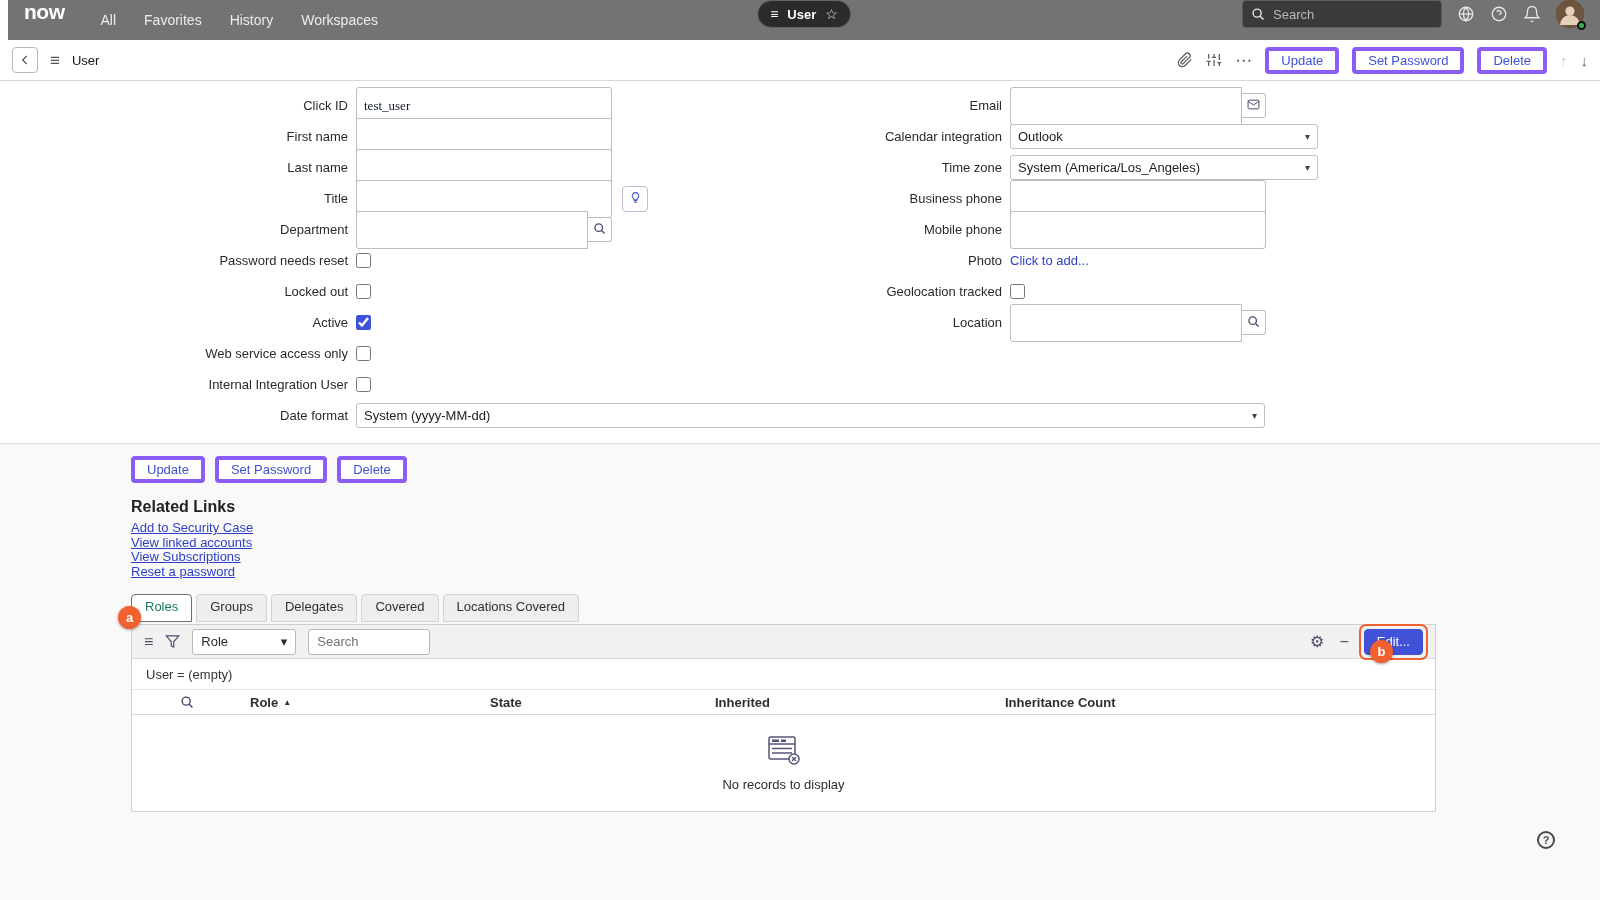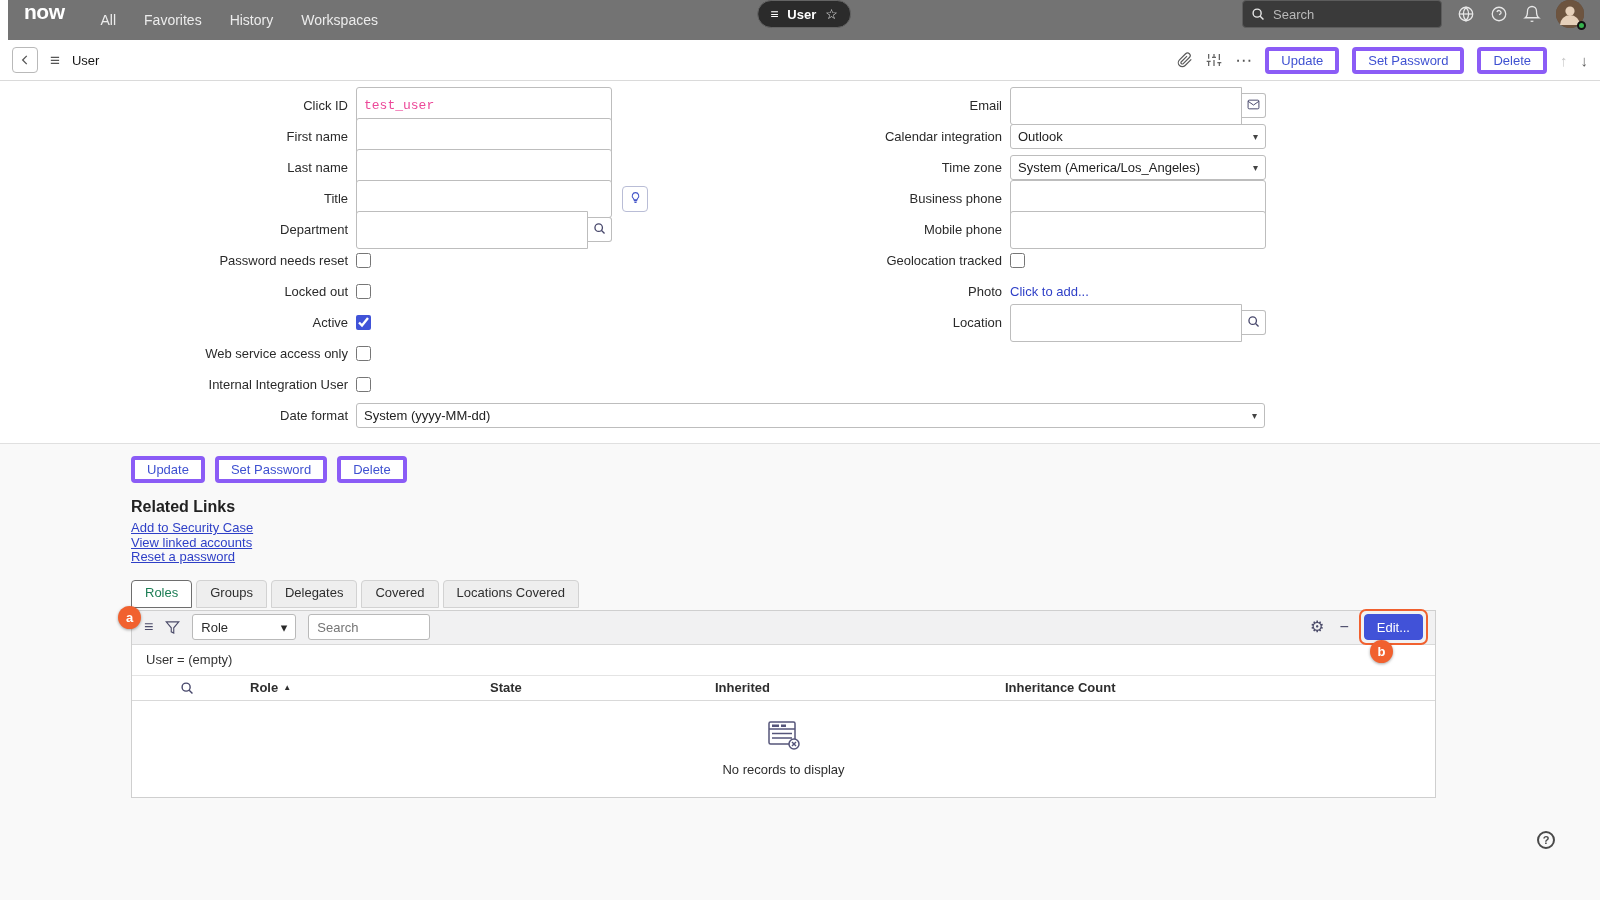--- a/index.html
+++ b/index.html
@@ -37,26 +37,26 @@
   .arrow.disabled { color:#c9c9c9; }
 
   
   .form-area { position:relative; height:362px; background:#fff; }
   .fcol { position:absolute; top:9px; }
   .fcol.left { left:0; }
   .fcol.right { left:654px; }
   .frow { display:flex; align-items:center; height:31px; }
   .flabel { flex:0 0 348px; text-align:right; font-size:13px; color:#2a2a2a; }
   .fctl { margin-left:8px; display:flex; align-items:center; }
-  input.txt { width:256px; height:38px; border:1px solid #bdbdbd; border-radius:3px; padding:0 7px; font-size:13px; font-family:Liberation Mono, monospace; color:#ec4899; background:#fff; }
+  input.txt { width:256px; height:38px; border:1px solid #bdbdbd; border-radius:3px; padding:0 7px; font-size:13px; font-family:Liberation Serif, serif; color:#0f172a; background:#fff; }
   input.txt.short { width:232px; border-top-right-radius:0; border-bottom-right-radius:0; }
   .attach-btn { width:24px; height:25px; border:1px solid #bdbdbd; border-left:none; border-radius:0 3px 3px 0; background:#fff; display:flex; align-items:center; justify-content:center; color:#47476b; cursor:pointer; }
   .side-btn { width:26px; height:26px; margin-left:10px; border:1px solid #b9bdd6; border-radius:4px; background:#fff; display:flex; align-items:center; justify-content:center; color:#4455c8; cursor:pointer; }
   input.cbx { width:15px; height:15px; margin:0; accent-color:#4053d8; cursor:pointer; }
-  .sel { width:256px; height:25px; border:1px solid #bdbdbd; border-radius:3px; background:#fff; display:flex; align-items:center; justify-content:space-between; padding:0 7px; font-size:13px; color:#222; cursor:pointer; }
+  .sel { width:308px; height:25px; border:1px solid #bdbdbd; border-radius:3px; background:#fff; display:flex; align-items:center; justify-content:space-between; padding:0 7px; font-size:13px; color:#222; cursor:pointer; }
   .sel .chev { font-size:10px; color:#444; margin-left:6px; }
   .sel.wide { width:909px; }
   .photo-link { color:#2e3fc7; font-size:13px; text-decoration:none; cursor:pointer; }
 
   
   .lower { height:459px; background:#f9f9f9; border-top:1px solid #e0e0e0; padding:12px 0 0 131px; }
   .actions { display:flex; gap:10px; }
   .rl-title { font-size:16px; font-weight:bold; margin-top:15px; color:#222; }
   .rl-links { margin-top:5px; display:flex; flex-direction:column; }
   .rl-links a { color:#2e3fc7; font-size:13px; text-decoration:underline; line-height:14.5px; cursor:pointer; }
@@ -314,29 +314,29 @@
           <input class="txt" value="" style="">
         </span>
     </div>
     <div class="frow">
       <span class="flabel">Mobile phone</span>
       <span class="fctl">
           <input class="txt" value="" style="">
         </span>
     </div>
     <div class="frow">
+      <span class="flabel">Photo</span>
+      <span class="fctl">
+          <a class="photo-link">Click to add...</a>
+        </span>
+    </div>
+    <div class="frow">
       <span class="flabel">Geolocation tracked</span>
       <span class="fctl">
           <input type="checkbox" class="cbx" style="">
-        </span>
-    </div>
-    <div class="frow">
-      <span class="flabel">Photo</span>
-      <span class="fctl">
-          <a class="photo-link">Click to add...</a>
         </span>
     </div>
     <div class="frow">
       <span class="flabel">Location</span>
       <span class="fctl">
         <input class="txt short" value="" style="">
         <span class="attach-btn">
           <span>
             <svg width="13" height="13" viewBox="0 0 16 16" fill="none" stroke="currentColor" stroke-width="1.6">
                 <circle cx="7" cy="7" r="4.6"></circle>
@@ -353,20 +353,21 @@
   <div class="actions">
     <button class="btn">Update</button>
     <button class="btn">Set Password</button>
     <button class="btn">Delete</button>
   </div>
 
   <div class="rl-title">Related Links</div>
   <div class="rl-links">
     <a>Add to Security Case</a>
     <a>View linked accounts</a>
+    <a>View Subscriptions</a>
     <a>Reset a password</a>
   </div>
 
   <div class="tabs">
     <span class="tab active">Roles</span>
     <span class="tab">Groups</span>
     <span class="tab">Delegates</span>
     <span class="tab">Covered</span>
     <span class="tab">Locations Covered</span>
   </div>

